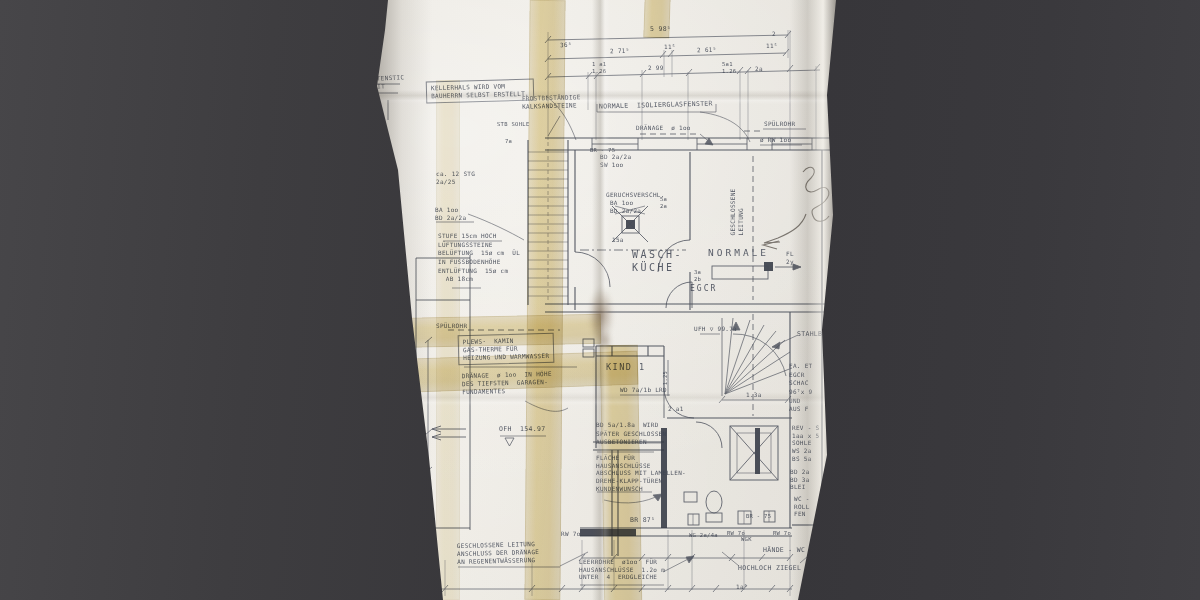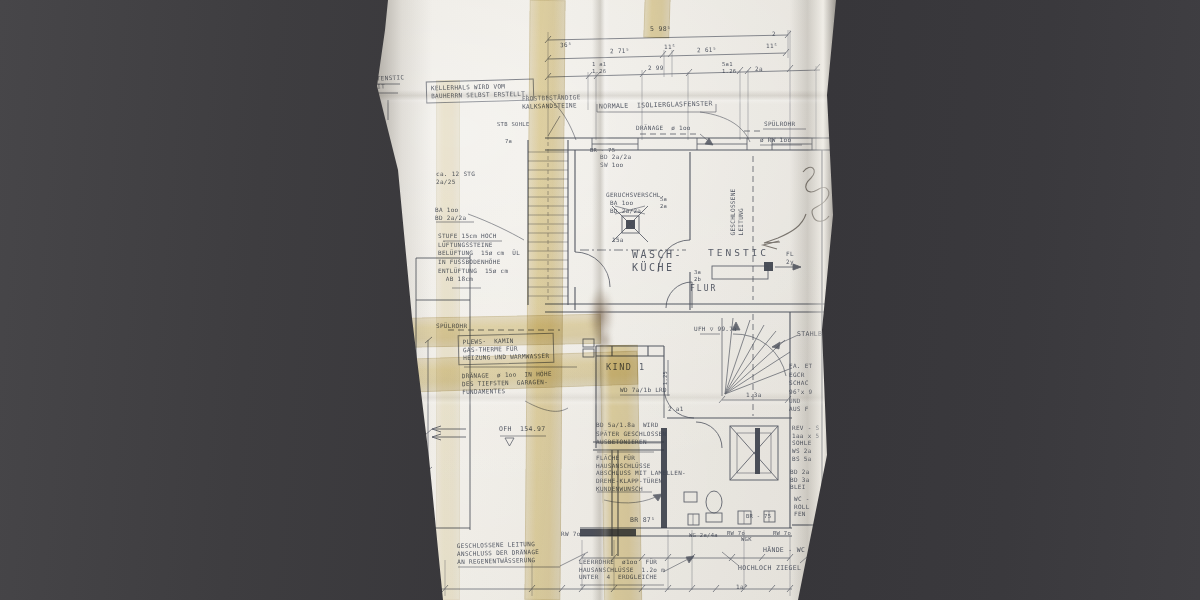--- a/index.html
+++ b/index.html
@@ -196,30 +196,30 @@
 ENTLÜFTUNG  15ø cm
   AB 18cm</div>
     <div class="lb s6" style="left:606px;top:191px">GERUCHSVERSCHL.
  BA 1oo
  BD 2a/2a</div>
     <div class="lb s5" style="left:497px;top:121px">STB SOHLE</div>
     <div class="lb s5" style="left:505px;top:138px">7a</div>
     <div class="lb s6" style="left:612px;top:236px">15a</div>
     <div class="lb room" style="left:632px;top:248px">WASCH-
 KÜCHE</div>
-    <div class="lb room2" style="left:708px;top:247px">TENSTIC</div>
+    <div class="lb room2" style="left:708px;top:247px">NORMALE</div>
     <div class="lb s6 vrot" style="left:737px;top:212px">GESCHLOSSENE
 LEITUNG</div>
     <div class="lb s5" style="left:660px;top:196px">5a
 2a</div>
     <div class="lb s6" style="left:786px;top:250px">FL
 2y</div>
     <div class="lb s5" style="left:694px;top:269px">3a
 2b</div>
-    <div class="lb room3" style="left:690px;top:284px">FLUR</div>
+    <div class="lb room3" style="left:690px;top:284px">EGCR</div>
     <div class="lb s6" style="left:694px;top:325px">UFH ▽ 99.7a</div>
     <div class="lb s65" style="left:797px;top:330px">STAHLB</div>
     <div class="lb s6" style="left:436px;top:322px">SPÜLROHR</div>
     <div class="lb s6 boxed t1" style="left:458px;top:334px">PLEWS-  KAMIN
 GAS-THERME FÜR
 HEIZUNG UND WARMWASSER</div>
     <div class="lb s6 t1" style="left:462px;top:371px">DRÄNAGE  ø 1oo  IN HÖHE
 DES TIEFSTEN  GARAGEN-
 FUNDAMENTES</div>
     <div class="lb room4" style="left:606px;top:362px">KIND 1</div>

